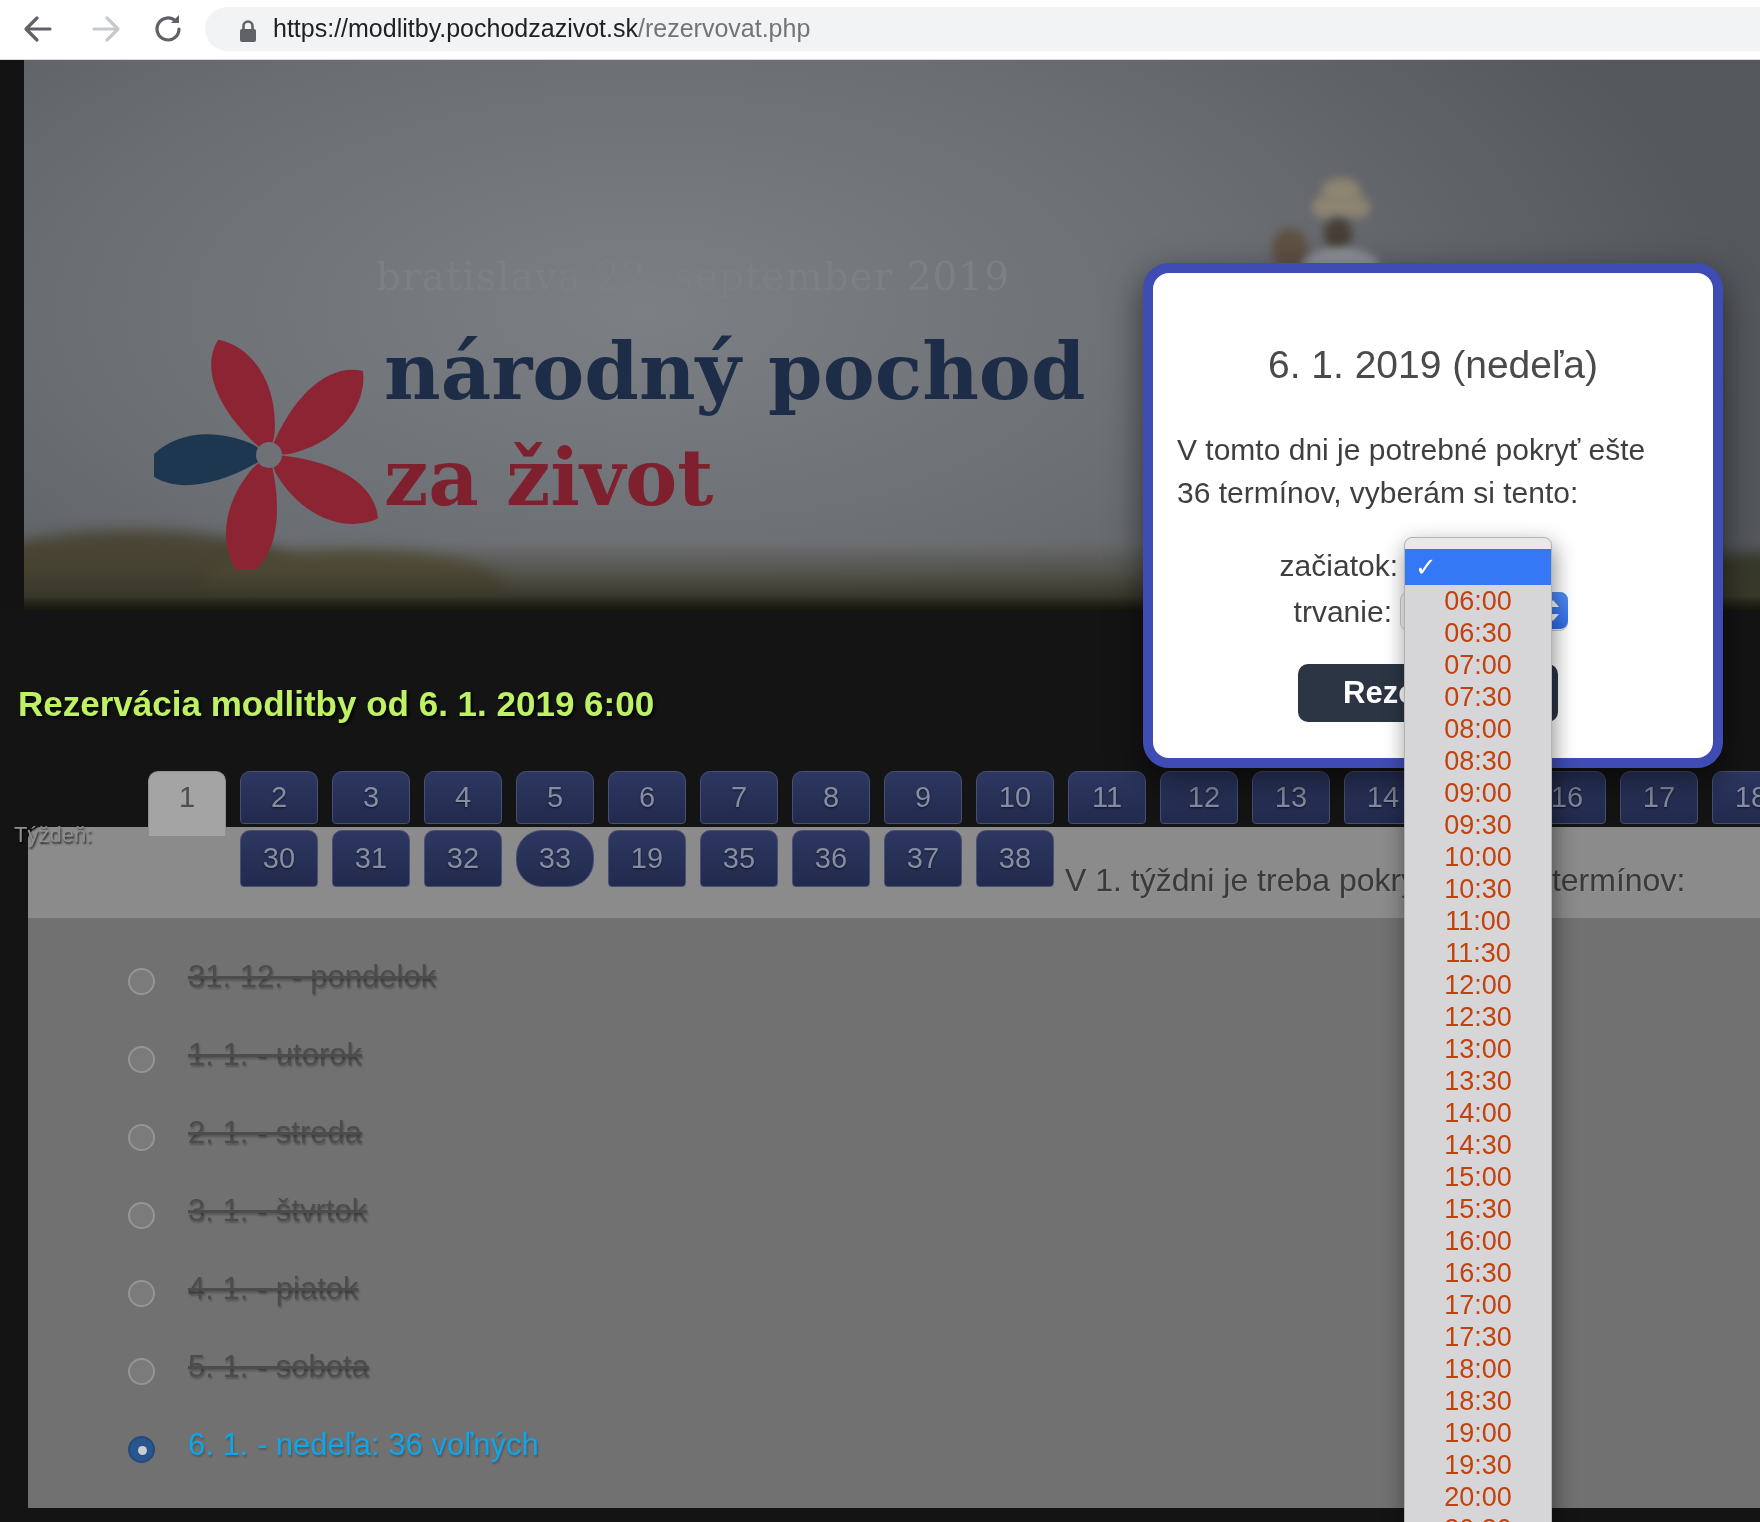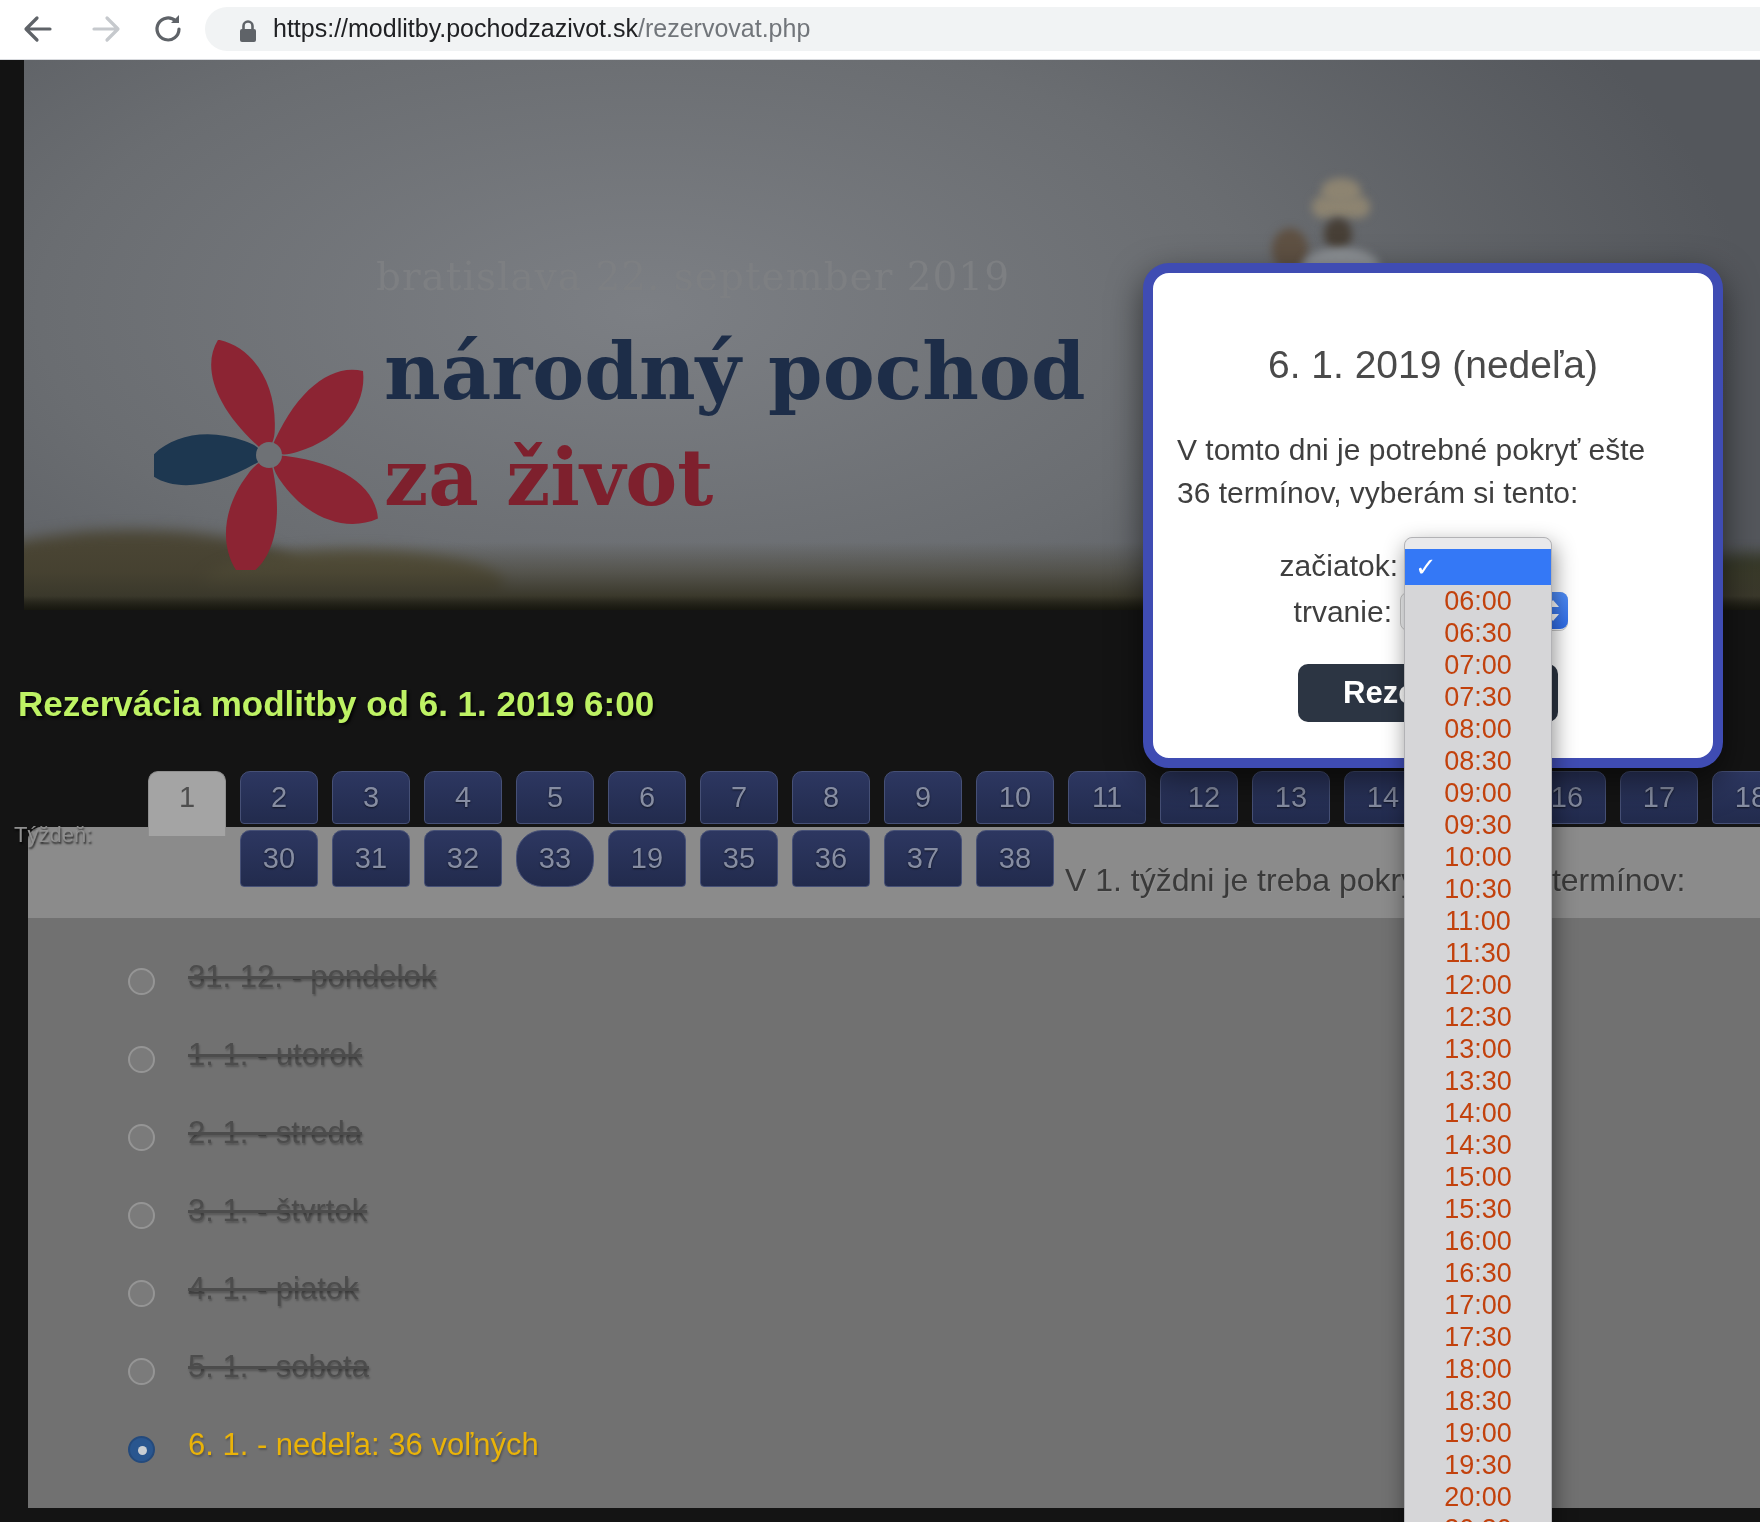--- a/index.html
+++ b/index.html
@@ -58,21 +58,21 @@
 
   
   .day-row{position:absolute;left:128px;height:44px;display:flex;align-items:flex-end;gap:33px;z-index:3;}
   .radio{width:27px;height:27px;border-radius:50%;background:#7b7b7b;border:2px solid #959595;
     box-sizing:border-box;flex:0 0 auto;}
   .radio.checked{background:#29568f;border:2px solid #244a7c;position:relative;}
   .radio.checked::after{content:"";position:absolute;left:8px;top:8px;width:9px;height:9px;border-radius:50%;
     background:#c9ced3;}
   .day-text{font-size:31px;color:#4c4c4c;text-shadow:1px 2px 2px rgba(0,0,0,.25);white-space:nowrap;}
   .day-text.struck{text-decoration:line-through;text-decoration-thickness:3px;}
-  .day-text.active{color:#eab308;}
+  .day-text.active{color:#0ea5e9;}
 
   
   .modal{position:absolute;left:1143px;top:263px;width:580px;height:505px;background:#ffffff;
     border:10px solid #3f4cb3;border-radius:26px;box-sizing:border-box;z-index:10;
     box-shadow:0 12px 34px rgba(0,0,0,.55);}
   .modal-title{position:absolute;left:0;top:80px;width:100%;text-align:center;font-size:39px;color:#4a4a4a;}
   .field-label{position:absolute;font-size:30px;color:#3f3f3f;white-space:nowrap;z-index:11;}
   .lbl-start{right:362px;top:549px;}
   .lbl-dur{right:368px;top:595px;}
   .select-dur{position:absolute;left:1400px;top:592px;width:166px;height:37px;background:#f6f7f8;

